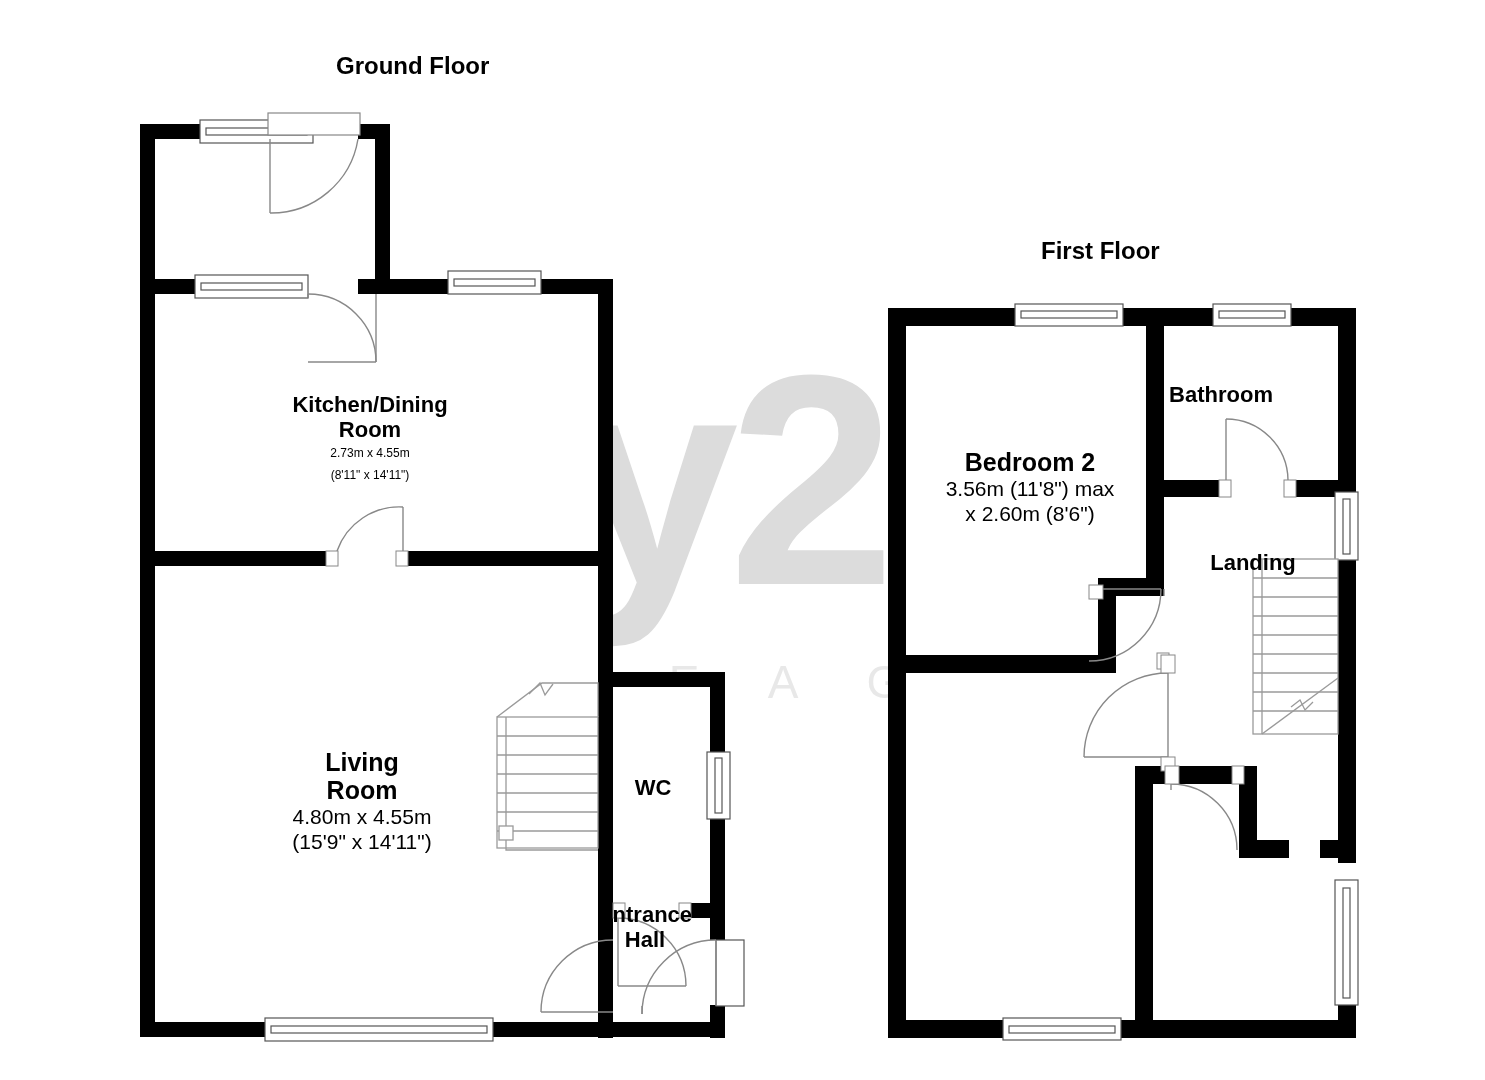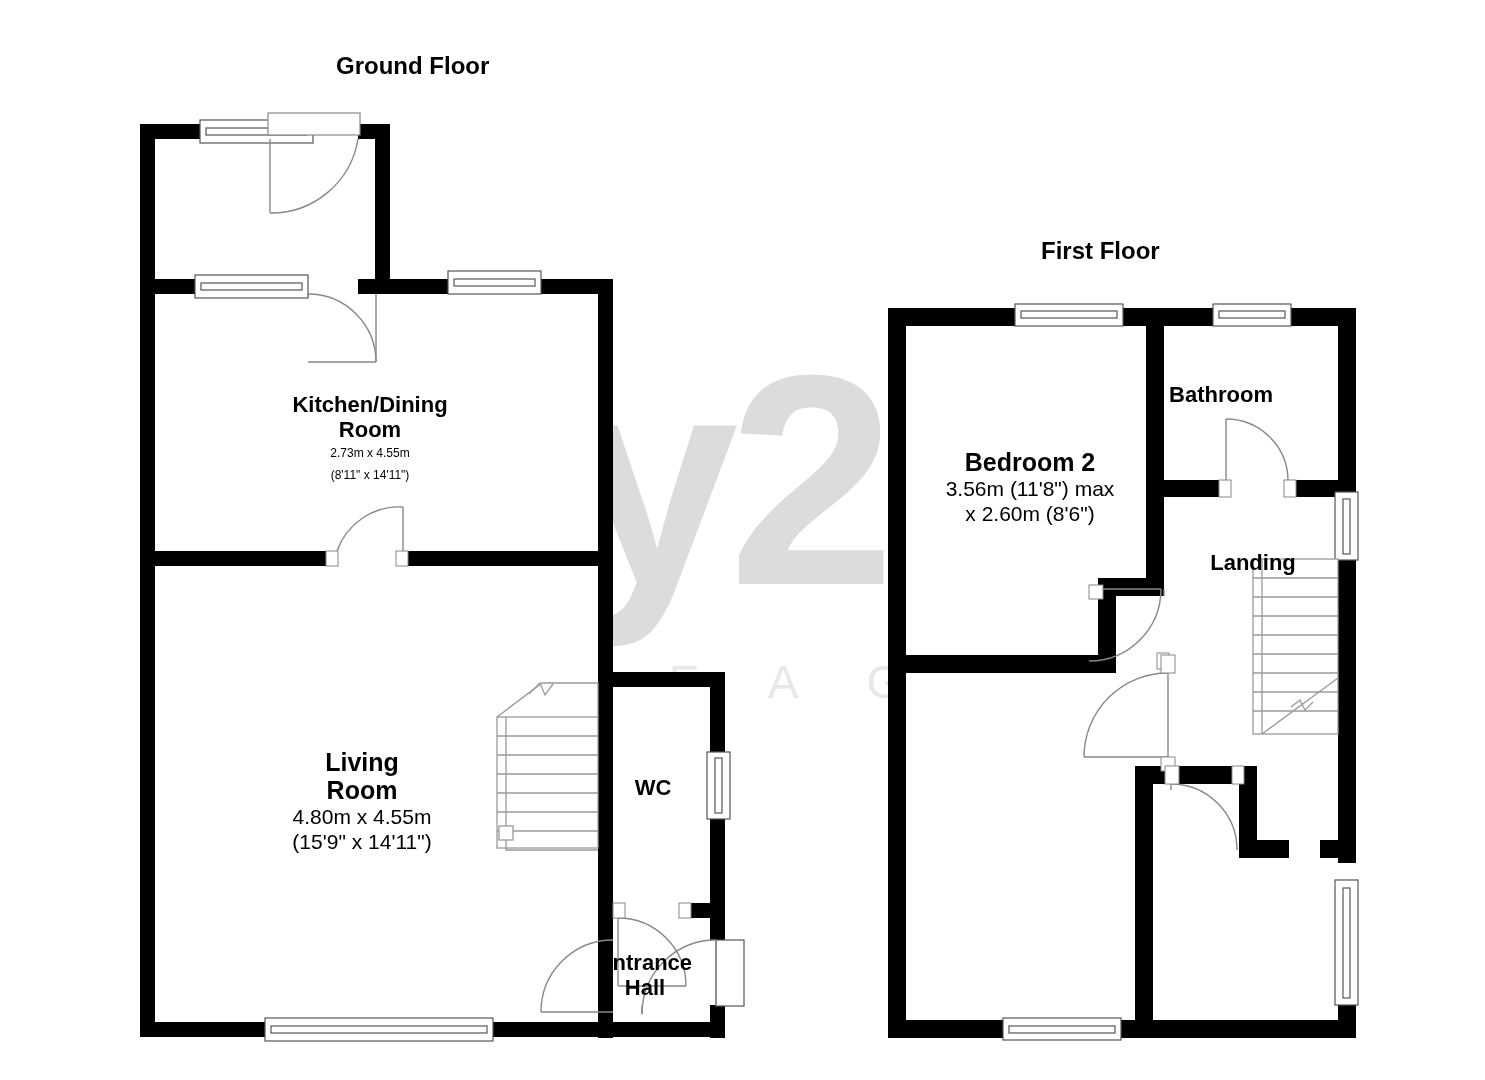--- a/index.html
+++ b/index.html
@@ -398,21 +398,21 @@
     <span class="nm">Living</span>
     <span class="nm">Room</span>
     <span class="dm">4.80m x 4.55m</span>
     <span class="dm">(15'9" x 14'11")</span>
   </div>
 
   <div class="room plain centerer" style="left:653px; top:775px;">
     <span class="nm">WC</span>
   </div>
 
-  <div class="room plain centerer" style="left:645px; top:950px;">
+  <div class="room plain centerer" style="left:645px; top:902px;">
     <span class="nm">Entrance</span>
     <span class="nm">Hall</span>
   </div>
 
   <div class="room big centerer" style="left:1030px; top:448px;">
     <span class="nm">Bedroom 2</span>
     <span class="dm">3.56m (11'8") max</span>
     <span class="dm">x 2.60m (8'6")</span>
   </div>
 

